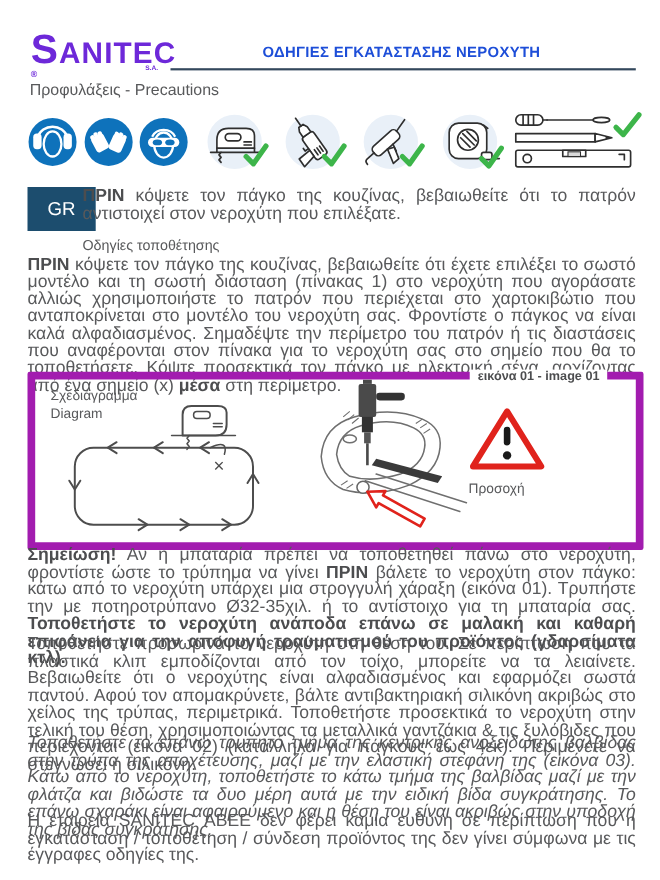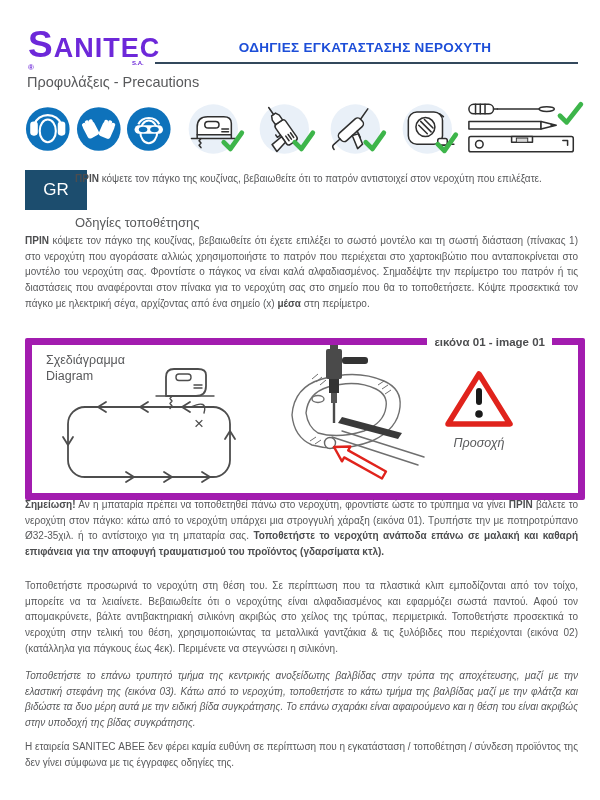--- a/index.html
+++ b/index.html
@@ -27,34 +27,34 @@
   .t-stroke{fill:none;stroke:#2f2f2f;stroke-width:1.6;stroke-linecap:round;stroke-linejoin:round;}
   .t-fill{fill:#fff;stroke:#2f2f2f;stroke-width:1.6;stroke-linejoin:round;}
   .check{fill:none;stroke:#3db54a;stroke-width:5;stroke-linecap:round;stroke-linejoin:round;}
   .pale{fill:#e9f0f8;}
 
   
   .lang-badge{left:25px;top:170px;width:62px;height:40px;background:#1c4d6e;color:#fff;
               display:flex;align-items:center;justify-content:center;font-size:17px;}
   .lang-note{left:75px;top:171px;width:503px;}
 
-  p.body{font-size:10px;line-height:15.7px;text-align:justify;margin:0;color:#58595b;}
+  p.body{font-size:16px;line-height:15.7px;text-align:justify;margin:0;color:#58595b;}
   .seg-bold{font-weight:bold;color:#4c4d4f;}
 
   .instructions-heading{left:75px;top:215px;font-size:13px;}
   .para-cutting{left:25px;top:233px;width:553px;}
 
   
   .figure{left:25px;top:338px;width:546px;height:148px;border:7px solid #a21caf;border-radius:2px;}
   .fig-label{left:14px;top:8px;font-size:12.5px;line-height:15.5px;}
   .fig-image-label{top:-9px;right:26px;background:#fff;padding:0 7px;font-weight:bold;
                    font-size:11.5px;color:#4c4d4f;}
   .fig-diagram-svg{left:16px;top:4px;}
   .fig-sink-svg{left:240px;top:0px;}
-  .fig-caution{right:34px;top:24px;width:130px;text-align:center;font-style:italic;}
+  .fig-caution{right:22px;top:24px;width:130px;text-align:left;}
   .caution-label{font-size:12.5px;line-height:15px;margin-top:3px;color:#58595b;}
   .d-stroke{fill:none;stroke:#4d4d4d;stroke-width:1.8;stroke-linecap:round;stroke-linejoin:round;}
   .d-thin{fill:none;stroke:#4d4d4d;stroke-width:1.4;stroke-linecap:round;stroke-linejoin:round;}
   .s-stroke{fill:none;stroke:#6f6f6f;stroke-width:1.4;stroke-linecap:round;stroke-linejoin:round;}
 
   .para-note{left:25px;top:497px;width:553px;}
   .para-placement{left:25px;top:578px;width:553px;}
   .para-valve{left:25px;top:668px;width:553px;font-style:italic;}
   .disclaimer{left:25px;top:739px;width:553px;}
 </style>

